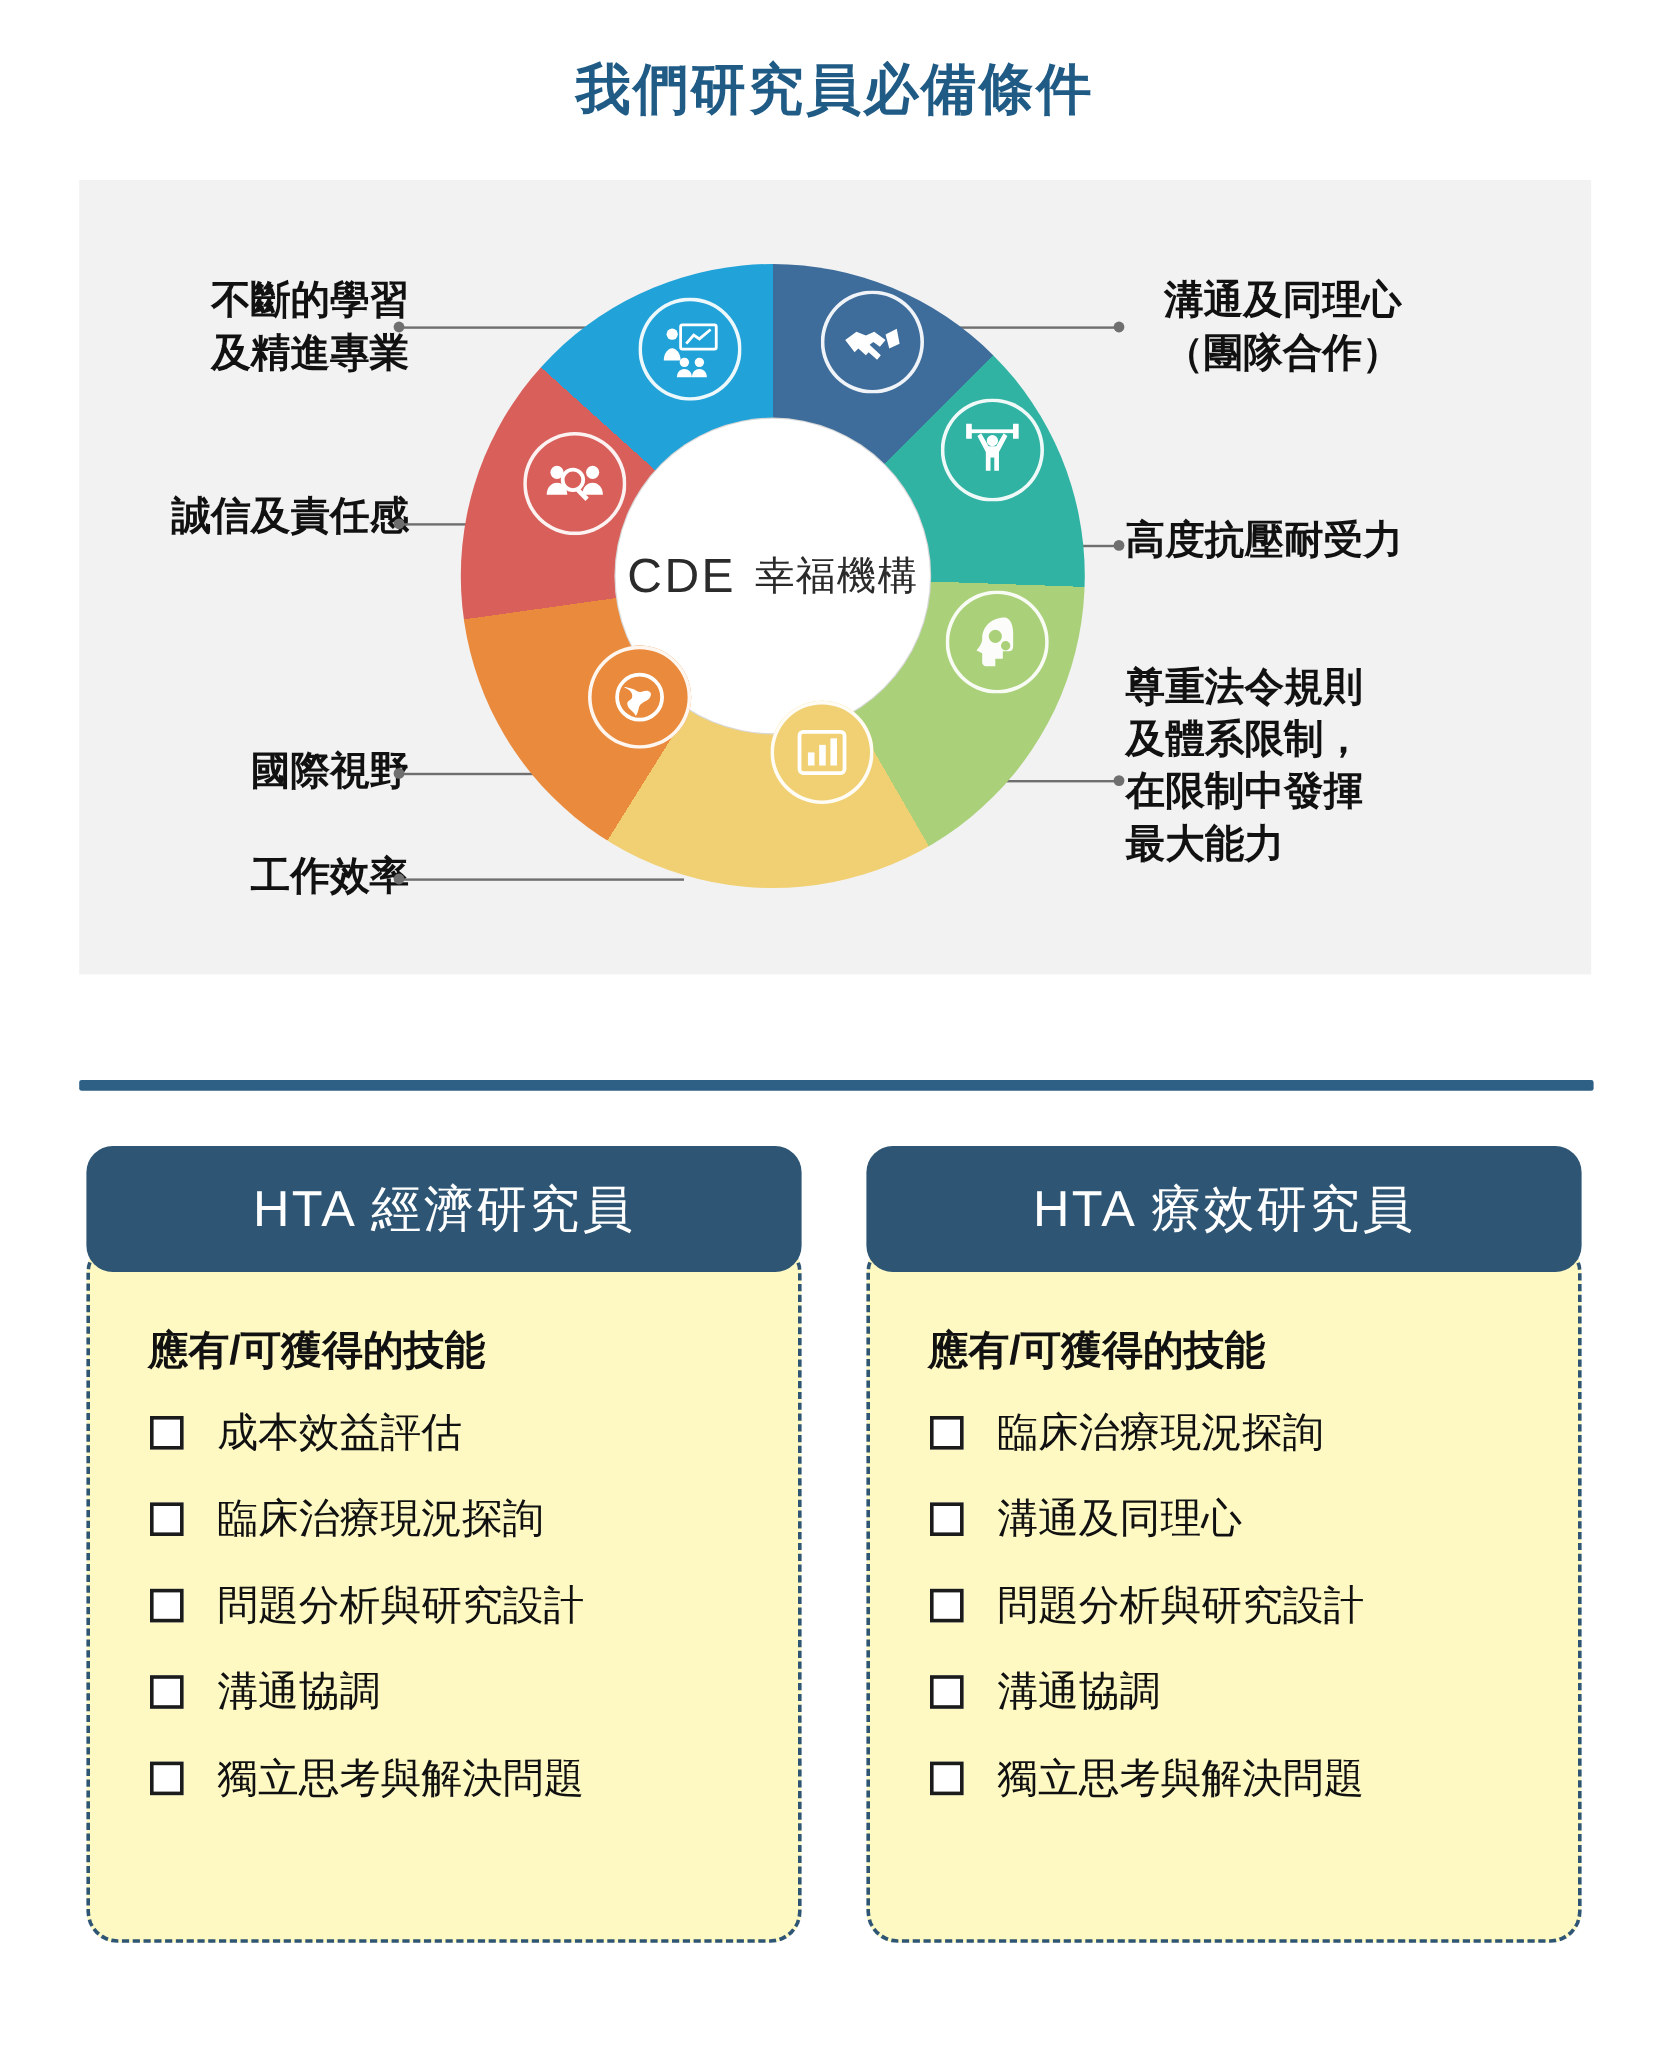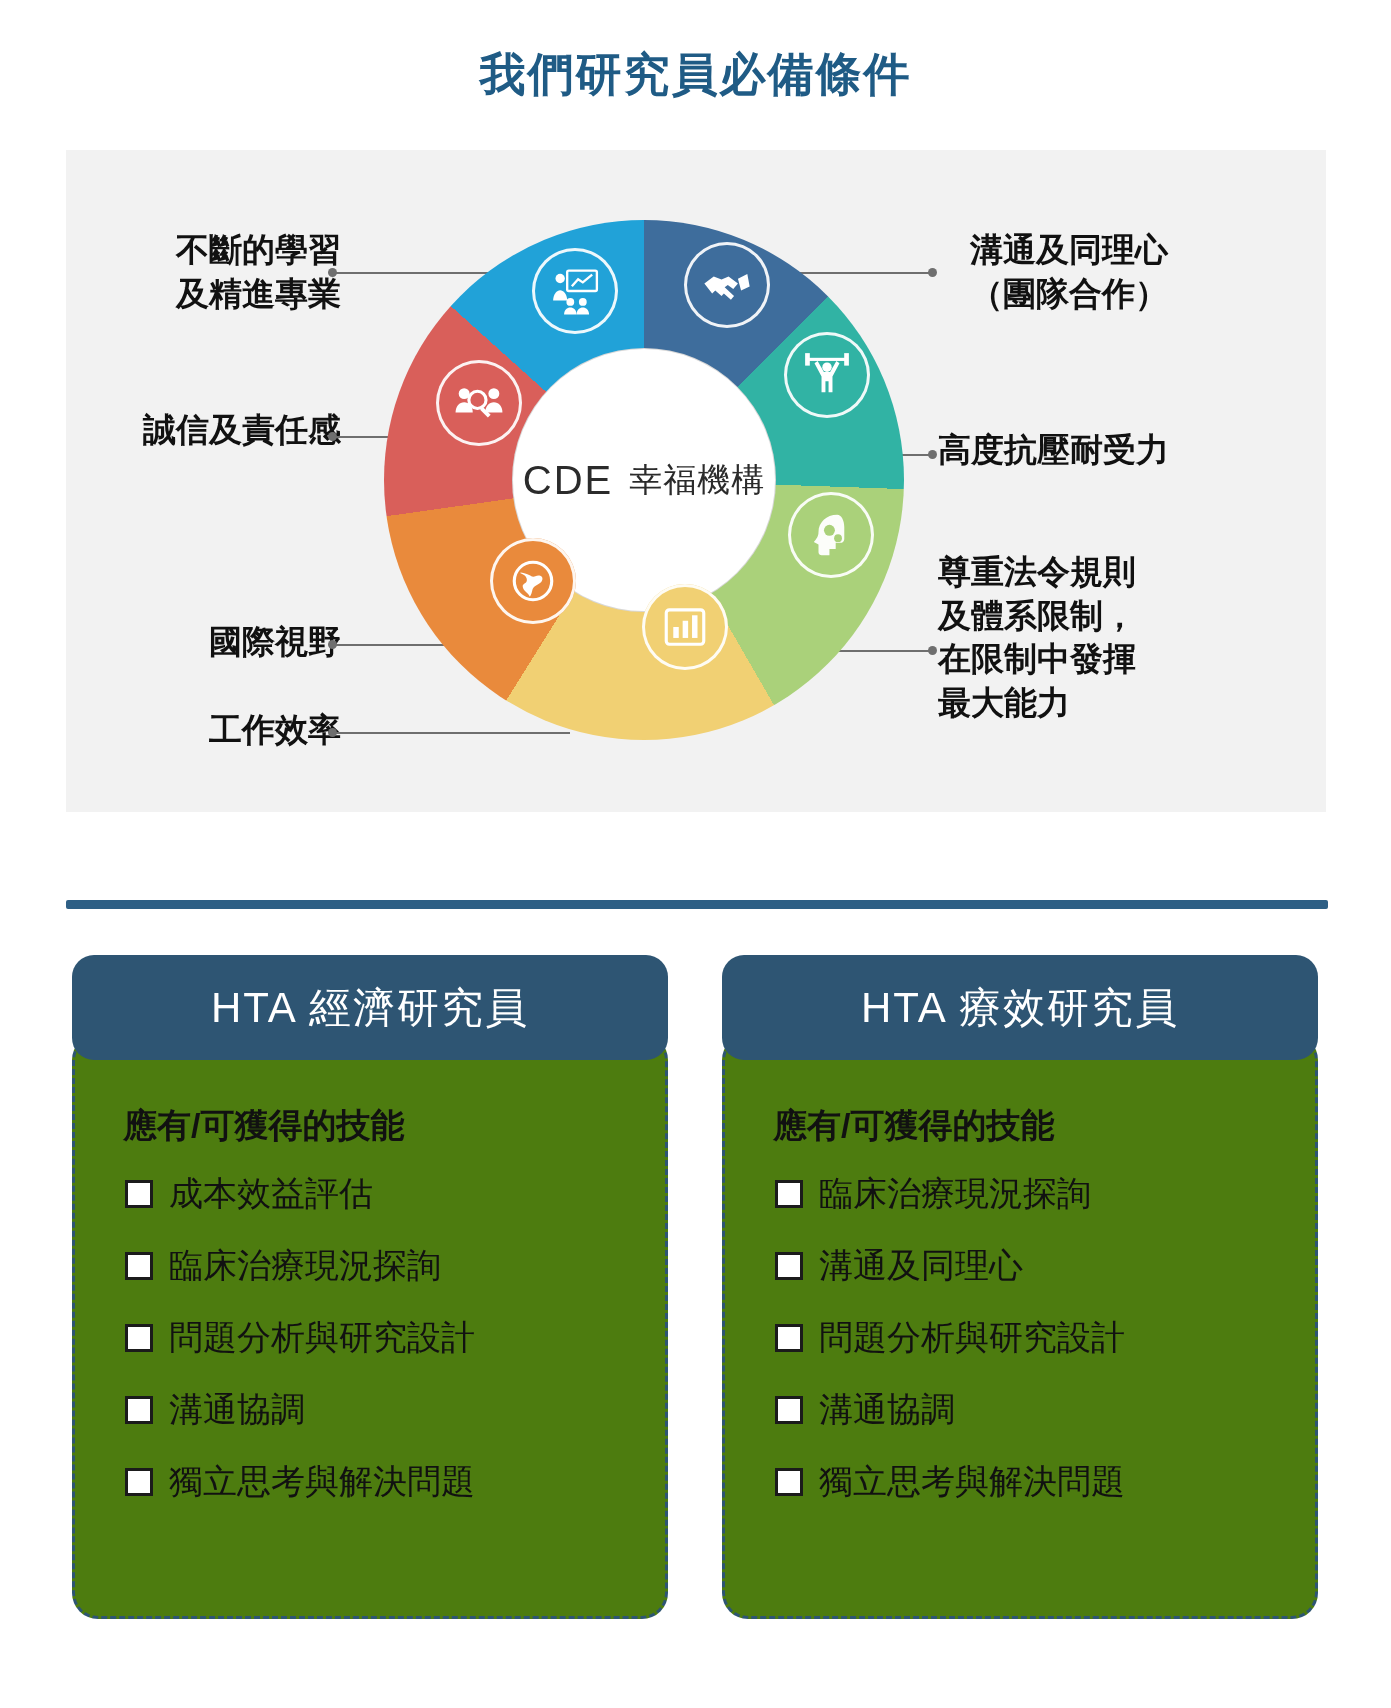--- a/index.html
+++ b/index.html
@@ -170,36 +170,36 @@
     color: #ffffff;
     font-size: 42px;
     letter-spacing: 2px;
     position: relative;
     z-index: 2;
   }
   .card-body {
     margin-top: -26px;
     padding: 60px 34px 30px 34px;
     min-height: 585px;
-    background: #4d7c0f;
+    background: #fef9c3;
     border: 3px dashed #2e5573;
     border-radius: 26px;
     box-sizing: border-box;
   }
   .card-subtitle {
     font-size: 34px;
     font-weight: bold;
     color: #111;
     margin: 6px 0 22px 14px;
   }
   .skill-list { list-style: none; margin: 0; padding: 0; }
   .skill-item {
     display: flex;
     align-items: center;
-    gap: 16px;
+    gap: 28px;
     font-size: 34px;
     color: #111;
     margin: 0 0 26px 16px;
   }
   .checkbox {
     flex: 0 0 auto;
     width: 22px;
     height: 22px;
     border: 3px solid #1b1b1b;
     background: #ffffff;

